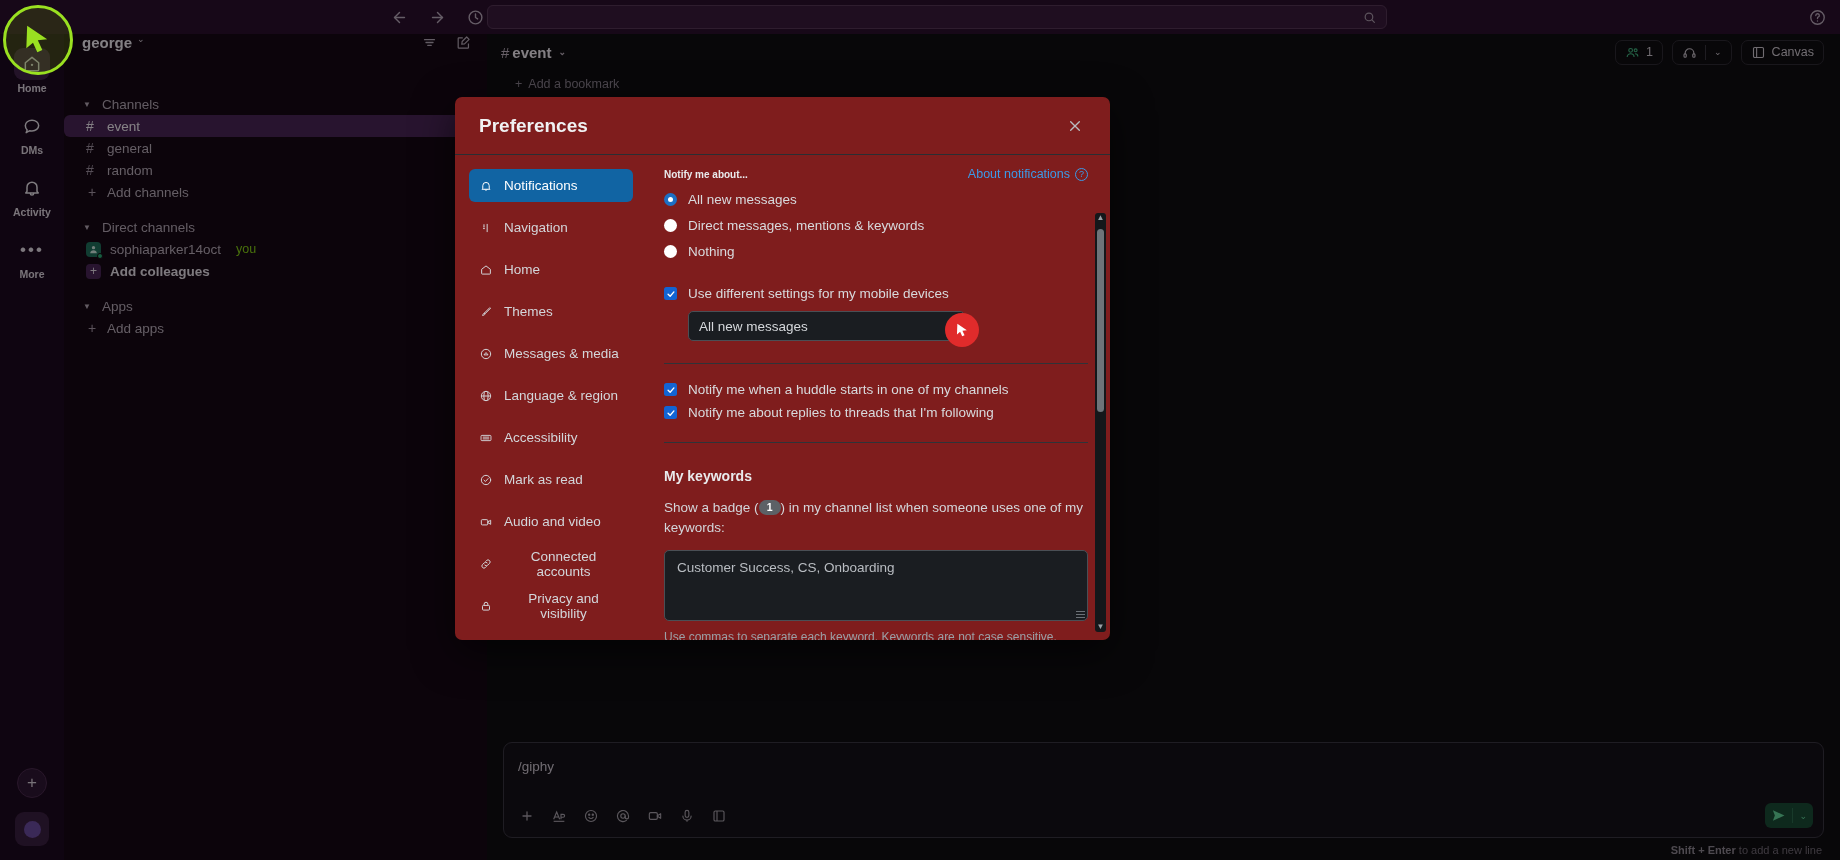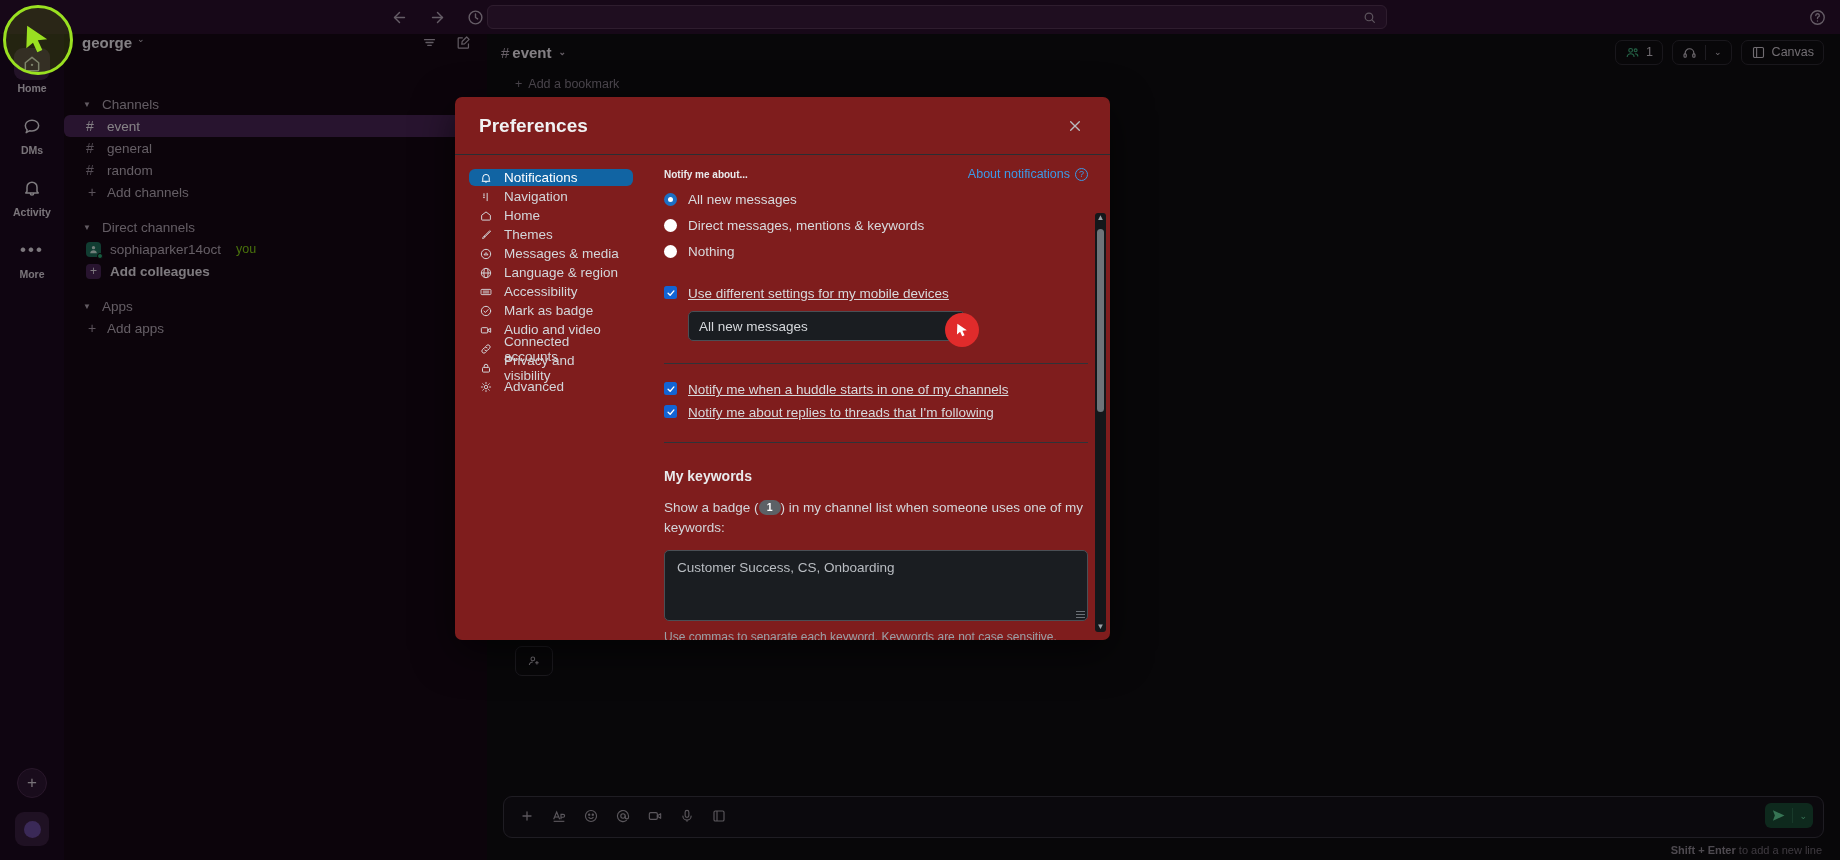--- a/index.html
+++ b/index.html
@@ -140,42 +140,42 @@
     display: flex; flex-direction: column; overflow: hidden;
   }
   .modal-head { height: 58px; display: flex; align-items: center; padding: 0 22px 0 24px; border-bottom: 1px solid #2a2e33; }
   .modal-title { font-size: 19px; font-weight: 700; color: #f0f1f2; }
   .modal-x { margin-left: auto; width: 26px; height: 26px; display: flex; align-items: center; justify-content: center; color: #b9bcc0; cursor: pointer; }
   .modal-x svg { width: 16px; height: 16px; }
 
   .modal-body { flex: 1; display: flex; min-height: 0; }
   .pref-nav { width: 186px; padding: 14px 8px 0 14px; flex: 0 0 186px; }
   .pref-item {
-    display: flex; align-items: center; gap: 11px; height: 17px; padding: 0 10px;
-    border-radius: 6px; font-size: 13.5px; color: #d3d6da; cursor: pointer; margin-bottom: 2px;
+    display: flex; align-items: center; gap: 11px; height: 33px; padding: 0 10px;
+    border-radius: 6px; font-size: 13.5px; color: #d3d6da; cursor: pointer; margin-bottom: 9px; text-align: center;
   }
   .pref-item.active { background: #1164a3; color: #fff; }
   .pref-item svg { width: 14px; height: 14px; flex: 0 0 14px; }
 
   .pref-content { flex: 1; padding: 12px 6px 0 23px; position: relative; min-width: 0; }
   .pc-inner { padding-right: 16px; }
   .pc-head { display: flex; align-items: baseline; }
   .pc-title { font-size: 10px; font-weight: 700; color: #e9eaec; }
   .pc-link { margin-left: auto; font-size: 12.5px; color: #3c9ae8; display: flex; align-items: center; gap: 5px; cursor: pointer; }
   .pc-link .q { width: 13px; height: 13px; border: 1px solid #3c9ae8; border-radius: 50%; font-size: 9px; display: flex; align-items: center; justify-content: center; }
 
   .radio-row { display: flex; align-items: center; gap: 11px; margin-top: 11px; font-size: 13.5px; color: #d8dadd; cursor: pointer; }
   .radio {
     width: 13px; height: 13px; border-radius: 50%; background: #fff; flex: 0 0 13px;
     display: flex; align-items: center; justify-content: center;
   }
   .radio.sel { background: #1d6fc4; }
   .radio.sel::after { content: ""; width: 5px; height: 5px; border-radius: 50%; background: #fff; }
 
-  .cb-row { display: flex; gap: 11px; font-size: 13.5px; color: #d8dadd; cursor: pointer; text-decoration: underline; }
+  .cb-row { display: flex; align-items: center; gap: 11px; font-size: 13.5px; color: #d8dadd; cursor: pointer; }
   .cb {
     width: 13px; height: 13px; border-radius: 2.5px; background: #1264d4; flex: 0 0 13px;
     display: flex; align-items: center; justify-content: center;
   }
   .cb svg { width: 10px; height: 10px; color: #fff; }
 
   .mobile-block { margin-top: 27px; }
   .select {
     margin: 10px 0 0 24px; width: 277px; height: 30px; border: 1px solid #4a4f55; border-radius: 5px;
     background: #1a1d21; display: flex; align-items: center; padding: 0 10px;
@@ -436,20 +436,21 @@
                 <circle cx="10" cy="8.5" r="3.2"></circle>
                 <path d="M4 19c0-3.3 2.7-5.2 6-5.2"></path>
                 <line x1="17" y1="12" x2="17" y2="18"></line>
                 <line x1="14" y1="15" x2="20" y2="15"></line>
               </svg>
           </div>
         </div>
       </div>
 
       <div class="composer">
+        <div class="composer-text">/giphy</div>
         <div class="composer-tools">
           <span class="ct-ico">
             <svg viewBox="0 0 24 24" fill="none" stroke="currentColor" stroke-width="1.9" stroke-linecap="round">
                 <line x1="12" y1="6" x2="12" y2="18"></line>
                 <line x1="6" y1="12" x2="18" y2="12"></line>
               </svg>
           </span>
           <span class="ct-ico">
             <svg viewBox="0 0 24 24" fill="none" stroke="currentColor" stroke-width="1.7">
                 <path d="M4 17 8.5 6l4.5 11"></path>
@@ -574,21 +575,21 @@
               <line x1="6.5" y1="10.5" x2="17.5" y2="10.5"></line>
               <line x1="6.5" y1="13.5" x2="17.5" y2="13.5"></line>
             </svg>
           <span>Accessibility</span>
         </div>
         <div class="pref-item">
           <svg viewBox="0 0 24 24" fill="none" stroke="currentColor" stroke-width="1.7" stroke-linecap="round">
               <circle cx="12" cy="12" r="8"></circle>
               <polyline points="8.5 12.2 11 14.6 15.6 9.6"></polyline>
             </svg>
-          <span>Mark as badge</span>
+          <span>Mark as read</span>
         </div>
         <div class="pref-item">
           <svg viewBox="0 0 24 24" fill="none" stroke="currentColor" stroke-width="1.7" stroke-linejoin="round">
               <rect x="4" y="8" width="11" height="9" rx="1.6"></rect>
               <path d="M15 12 20 9v7l-5-3z"></path>
             </svg>
           <span>Audio and video</span>
         </div>
         <div class="pref-item">
           <svg viewBox="0 0 24 24" fill="none" stroke="currentColor" stroke-width="1.7" stroke-linecap="round">

